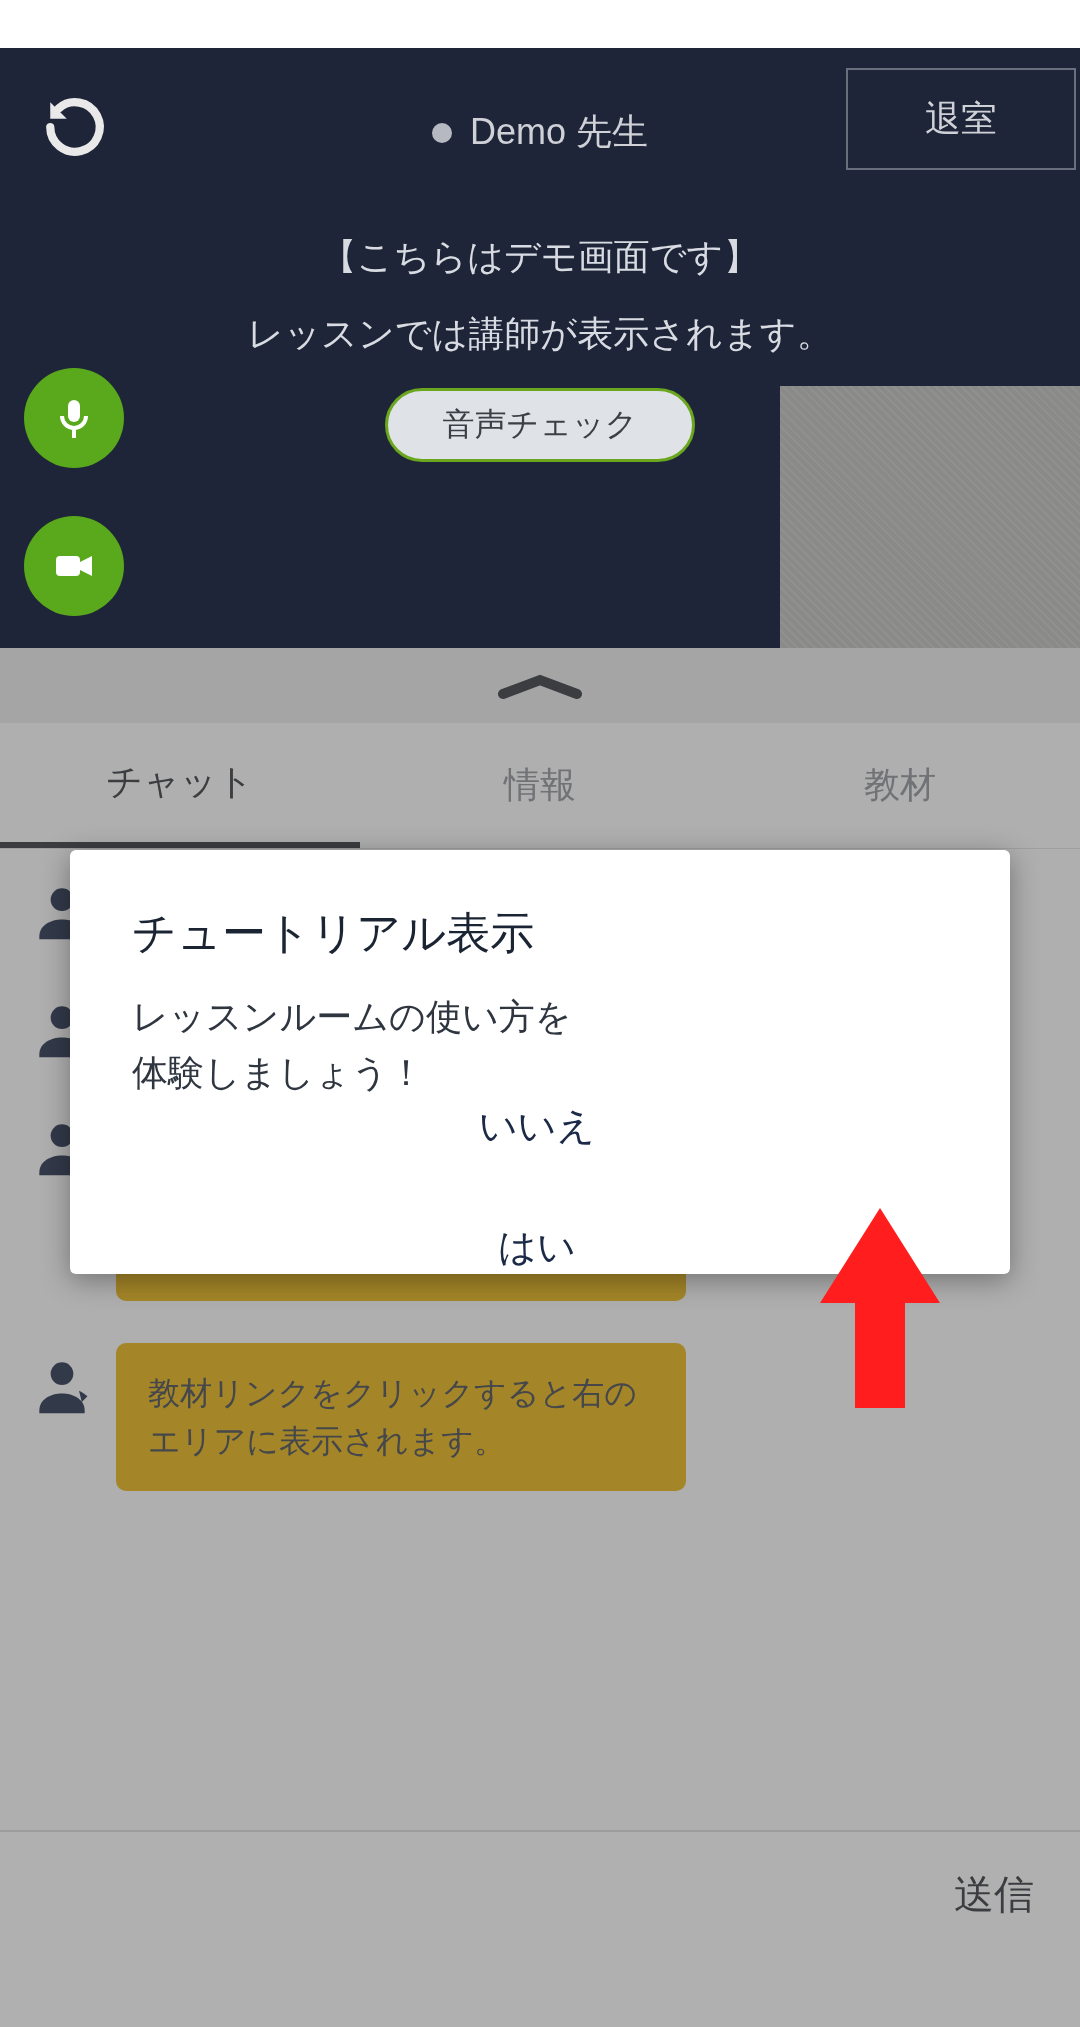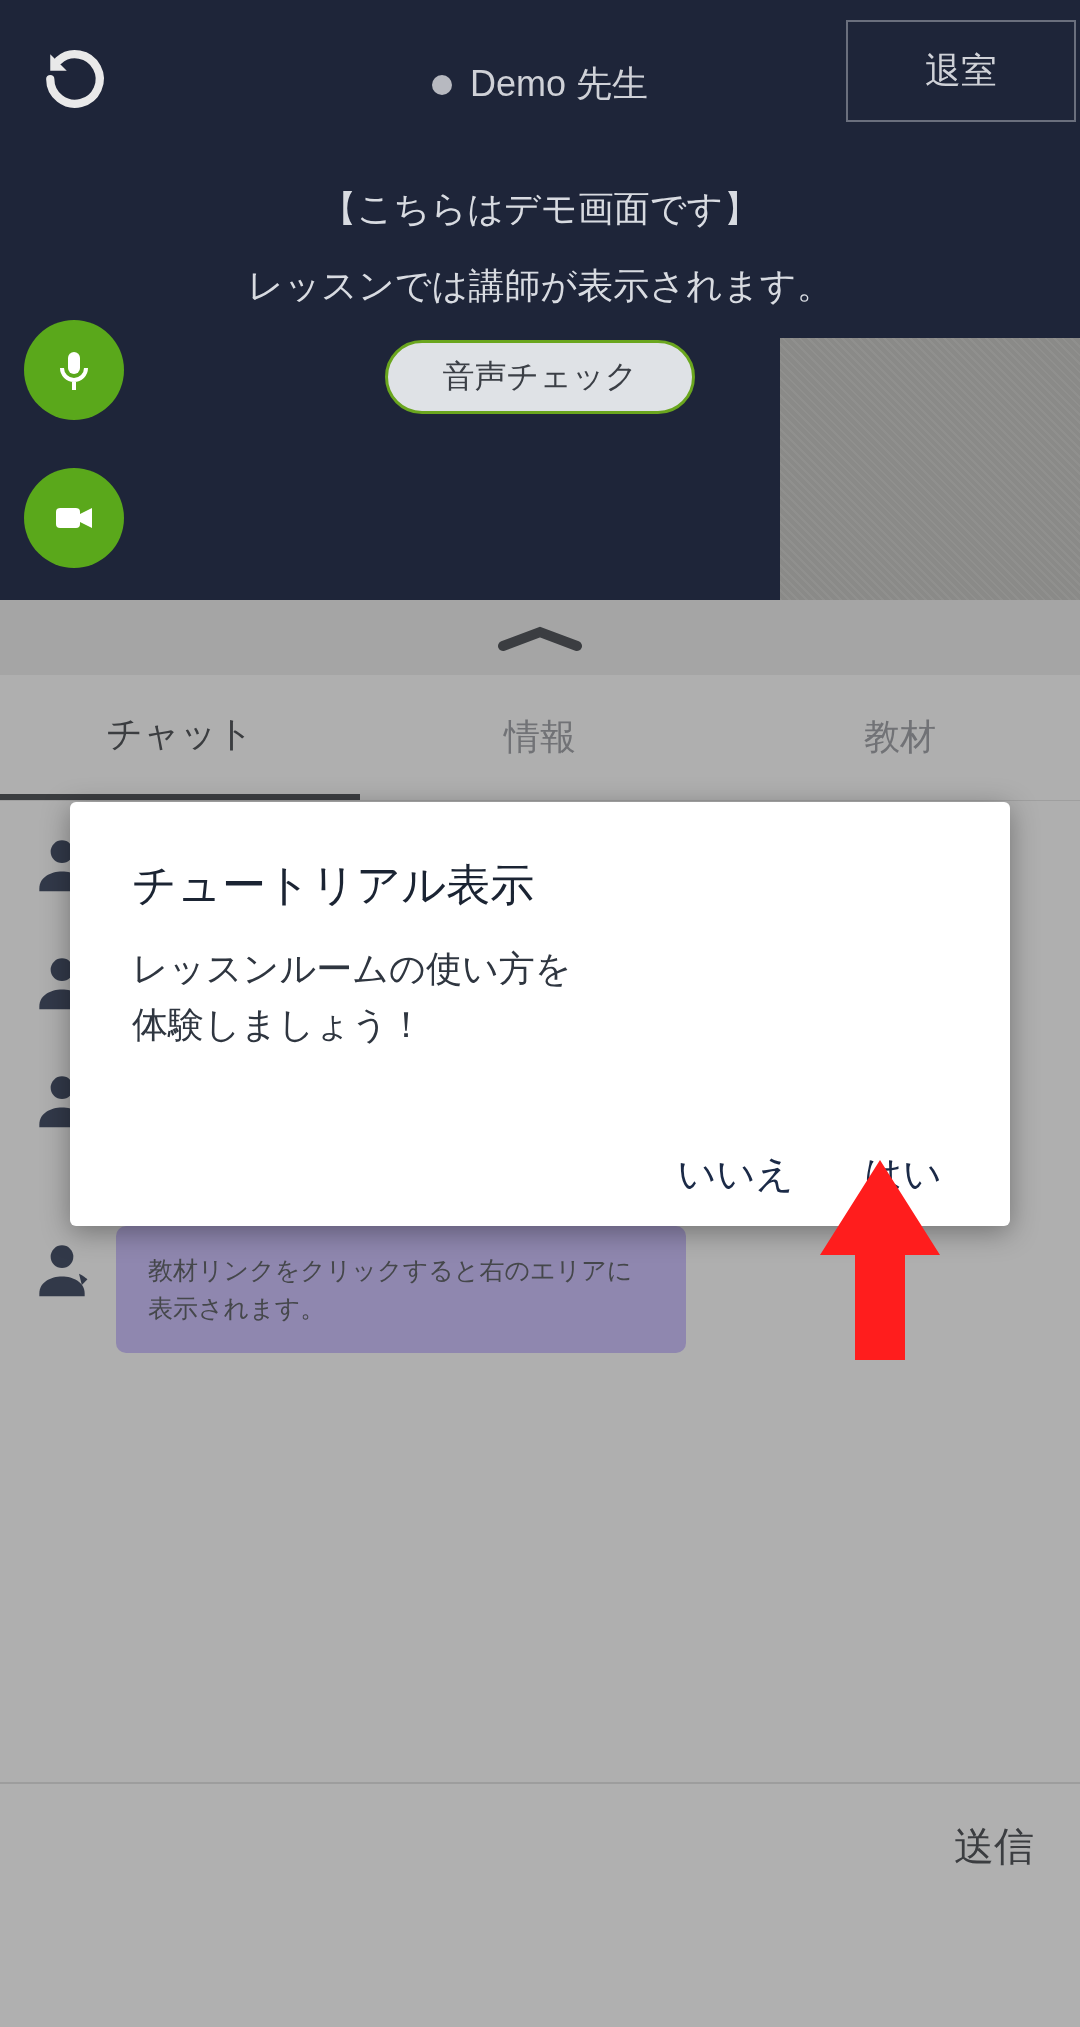--- a/index.html
+++ b/index.html
@@ -1,17 +1,17 @@
 <!DOCTYPE html>
 <html><head>
 <meta charset="utf-8">
 <style>
   * { box-sizing: border-box; margin: 0; padding: 0; }
   html, body { width: 1080px; height: 2027px; font-family: -apple-system, "Hiragino Sans", "Hiragino Kaku Gothic ProN", Meiryo, sans-serif; overflow: hidden; background: #fff; }
-  .app { position: relative; width: 1080px; height: 1908px; }
+  .app { position: relative; width: 1080px; height: 1908px; margin-top: 48px; }
 
   
   .top-area { position: relative; width: 100%; height: 600px; background: #1e2539; }
   .reload-btn { position: absolute; top: 40px; left: 36px; width: 78px; height: 78px; display:flex; align-items:center; justify-content:center; color:#e9e9e9; }
   .teacher-status { position: absolute; top: 60px; left: 50%; transform: translateX(-50%); display:flex; align-items:center; gap:18px; color:#cfd1d7; font-size:36px; }
   .status-dot { width:20px; height:20px; border-radius:50%; background:#b7b9c0; display:inline-block; }
   .exit-btn { position:absolute; top:20px; right:4px; width:230px; height:102px; border:2px solid #6a6f7d; background:transparent; color:#cfd1d7; font-size:36px; display:flex; align-items:center; justify-content:center; }
   .demo-line1 { position:absolute; top:185px; width:100%; text-align:center; color:#d8dbe1; font-size:36px; }
   .demo-line2 { position:absolute; top:262px; width:100%; text-align:center; color:#d8dbe1; font-size:36px; }
   .audio-check-btn { position:absolute; top:340px; left:50%; transform:translateX(-50%); width:310px; height:74px; border-radius:60px; border:3px solid #6aa61e; background:#dfe2e6; color:#3b3f46; font-size:32px; display:flex; align-items:center; justify-content:center; }
@@ -28,36 +28,36 @@
 
   
   .tabs { width:100%; height:126px; background:#fdfdfd; display:flex; border-bottom:1px solid #e1e1e1; }
   .tab { flex:1; display:flex; align-items:center; justify-content:center; font-size:36px; color:#8c8f95; }
   .tab.active { color:#2a2e34; border-bottom:6px solid #2a2e34; font-weight:500; }
 
   
   .chat-area { width:100%; background:#fdfdfd; padding:20px 28px 0 28px; height:1100px; overflow:hidden; }
   .msg-row { display:flex; align-items:flex-start; gap:20px; margin-bottom:42px; }
   .avatar { width:68px; height:68px; flex-shrink:0; margin-top:8px; }
-  .bubble { background:#c4b5fd; border-radius:10px; padding:26px 32px; font-size:25px; color:#3c4047; line-height:1.5; max-width:570px; }
+  .bubble { background:#eab308; border-radius:10px; padding:26px 32px; font-size:32px; color:#3c4047; line-height:1.5; max-width:570px; }
   .bubble a { color:#4a4f56; text-decoration:underline; word-break:break-all; }
 
   
   .footer { position:absolute; bottom:0; left:0; width:100%; height:126px; border-top:2px solid #dcdcdc; background:#fff; display:flex; align-items:center; justify-content:flex-end; padding:0 46px;gap:27px; }
   .send-btn { font-size:40px; color:#2a2e34; background:none; border:none; }
   .msg-input { flex:1; height:70px; border:none; outline:none; font-size:34px; background:transparent; }
 
   
   .dim { position:absolute; top:600px; left:0; width:1080px; height:1427px; background:rgba(80,80,80,0.45); }
 
   
   .modal { position:absolute; top:802px; left:70px; width:940px; height:424px; background:#fff; border-radius:6px; box-shadow:0 6px 28px rgba(0,0,0,0.35); padding:54px 62px 26px 62px; display:flex; flex-direction:column; }
   .modal-title { font-size:44px; font-weight:500; color:#1b2433; margin-bottom:26px; }
   .modal-body { font-size:36px; color:#2f3640; line-height:1.55; flex:1; }
-  .modal-actions { display:flex; justify-content:flex-end; gap:70px; padding-right:6px; }
+  .modal-actions { display:flex; justify-content:flex-end; gap:70px; padding-right:6px;flex-direction:column; }
   .modal-actions button { background:none; border:none; font-size:38px; color:#1b2a47; }
 
   
   .red-arrow { position:absolute; top:1160px; left:820px; width:120px; height:200px; }
 </style>
 </head>
 <body>
 
 <div class="app">
 

